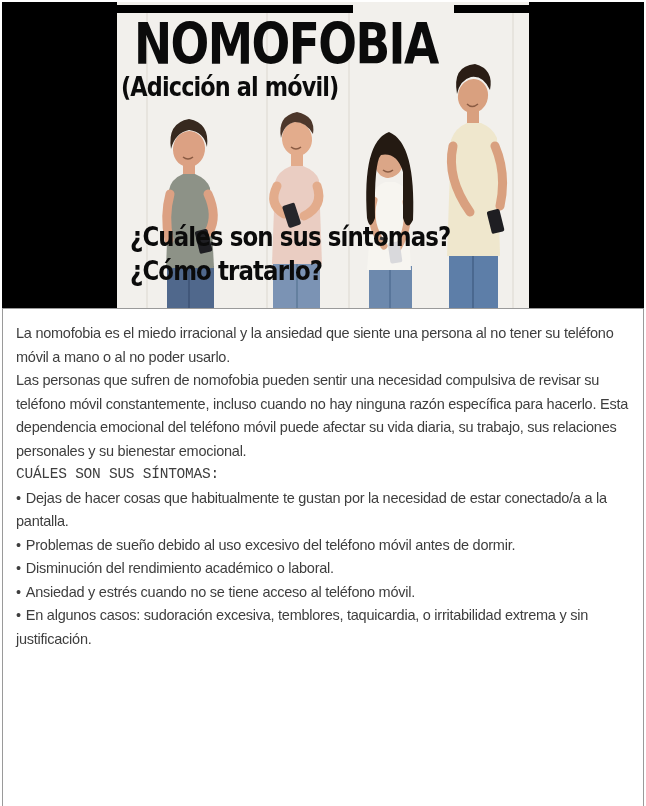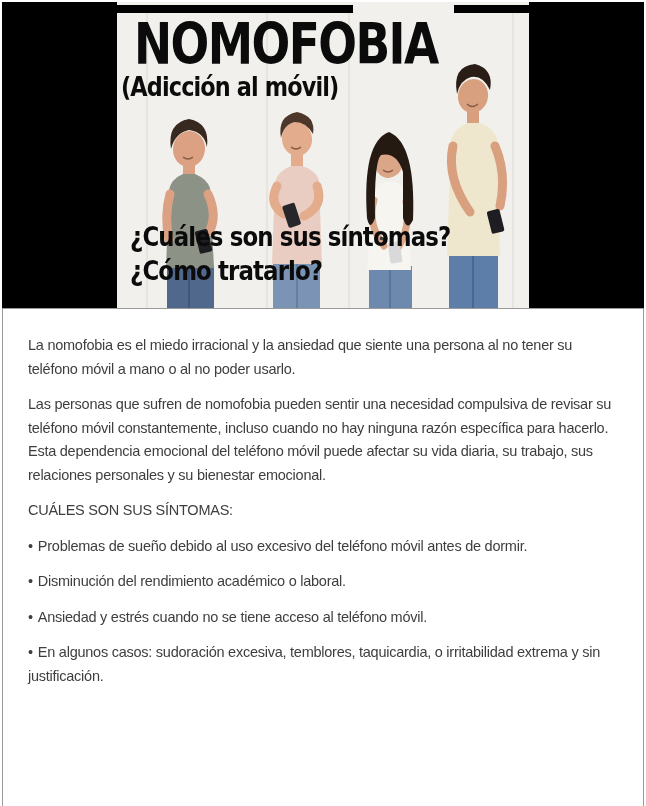--- a/index.html
+++ b/index.html
@@ -13,22 +13,22 @@
   .overlay{position:absolute;color:#0b0b0b;font-family:"DejaVu Sans",sans-serif;font-weight:bold;
     white-space:nowrap;transform-origin:left top;line-height:1;}
   .photo-title{left:17px;top:14px;font-size:57px;letter-spacing:-2px;transform:scaleX(0.80);}
   .photo-subtitle{left:4px;top:72px;font-size:26px;letter-spacing:-1px;transform:scaleX(0.86);}
   .photo-q1{left:13px;top:222px;font-size:26px;letter-spacing:-1px;transform:scaleX(0.88);}
   .photo-q2{left:13px;top:256px;font-size:26px;letter-spacing:-1px;transform:scaleX(0.88);}
 
   
   .article{margin:0 2px;border:1px solid #9a9a9a;border-bottom:none;height:530px;
     padding:13px 12px 0 13px;color:#3e3e3e;font-size:14.5px;line-height:23.5px;letter-spacing:-0.25px;}
-  .article p{margin:12px;}
-  .gap{margin-top:23.5px;}
+  .article p{margin:0;}
+  .gap{margin-top:23.5px;font-family:Liberation Mono, monospace;}
   .dot{display:inline-block;margin-right:5px;}
 </style>
 </head>
 <body>
 
 <div class="page">
 
   <div class="banner">
     <div class="photo">
 
@@ -101,20 +101,21 @@
       <div class="overlay photo-q2">¿Cómo tratarlo?</div>
     </div>
   </div>
 
   <div class="article">
     <p>La nomofobia es el miedo irracional y la ansiedad que siente una persona al no tener su teléfono móvil a mano o al no poder usarlo.</p>
     <p>Las personas que sufren de nomofobia pueden sentir una necesidad compulsiva de revisar su teléfono móvil constantemente, incluso cuando no hay ninguna razón específica para hacerlo. Esta dependencia emocional del teléfono móvil puede afectar su vida diaria, su trabajo, sus relaciones personales y su bienestar emocional.</p>
 
     <p class="gap">CUÁLES SON SUS SÍNTOMAS:</p>
 
+    <p><span class="dot">•</span><span>Dejas de hacer cosas que habitualmente te gustan por la necesidad de estar conectado/a a la pantalla.</span></p>
     <p><span class="dot">•</span><span>Problemas de sueño debido al uso excesivo del teléfono móvil antes de dormir.</span></p>
     <p><span class="dot">•</span><span>Disminución del rendimiento académico o laboral.</span></p>
     <p><span class="dot">•</span><span>Ansiedad y estrés cuando no se tiene acceso al teléfono móvil.</span></p>
     <p><span class="dot">•</span><span>En algunos casos: sudoración excesiva, temblores, taquicardia, o irritabilidad extrema y sin justificación.</span></p>
 
   </div>
 
 </div>
 
 </body></html>

